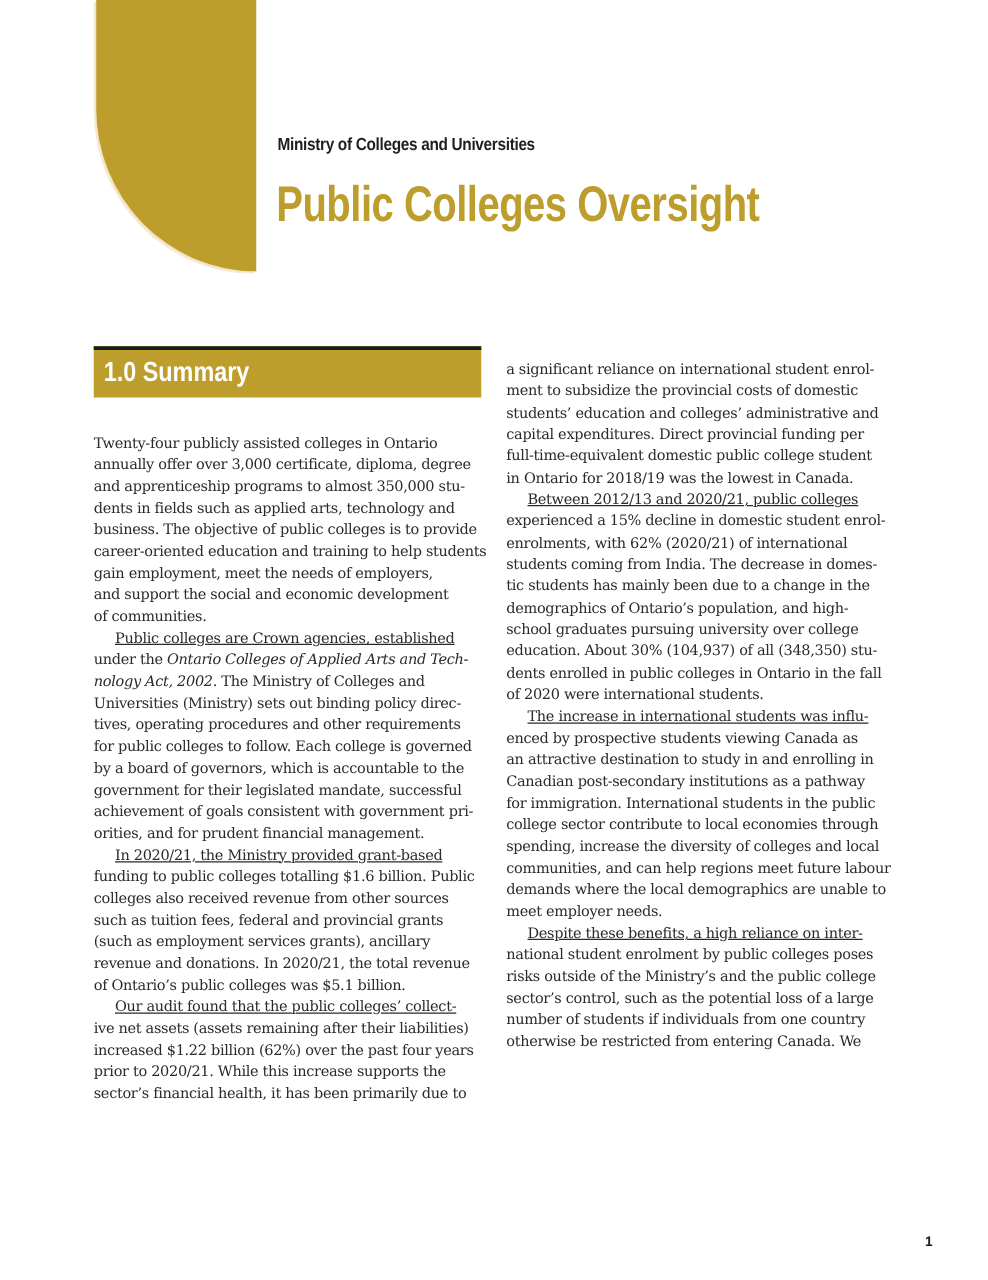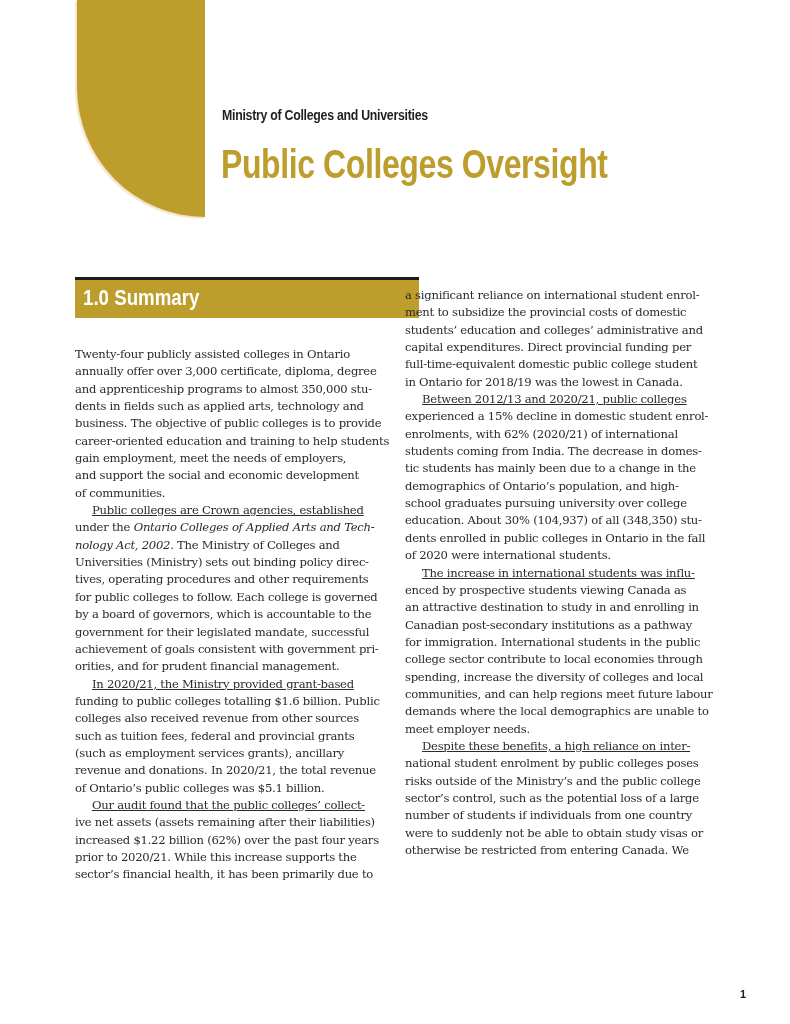--- a/index.html
+++ b/index.html
@@ -15,21 +15,21 @@
     color: #1f1f1f; letter-spacing: -0.3px; transform: scaleX(0.88); transform-origin: left top;
     white-space: nowrap;
   }
   .title {
     position: absolute; left: 221px; top: 140px;
     font-family: "Liberation Sans", sans-serif; font-size: 40px; font-weight: bold;
     color: #bd9d2c; letter-spacing: -0.5px; transform: scaleX(0.80); transform-origin: left top;
     white-space: nowrap; line-height: 48px;
   }
   .section-head {
-    position: absolute; left: 75px; top: 277px; width: 344px; height: 41px;
+    position: absolute; left: 75px; top: 277px; width: 310px; height: 41px;
     background: #bd9d2c; border-top: 3px solid #1c1c1c; box-sizing: border-box;
   }
   .section-head span {
     position: absolute; left: 8px; top: 5px;
     font-family: "Liberation Sans", sans-serif; font-size: 22px; font-weight: bold;
     color: #ffffff; transform: scaleX(0.85); transform-origin: left top; white-space: nowrap;
   }
   .col {
     position: absolute;
     font-family: "DejaVu Serif", "Liberation Serif", serif; font-size: 11.6px;
@@ -131,18 +131,17 @@
     <span class="line">communities, and can help regions meet future labour</span>
     <span class="line">demands where the local demographics are unable to</span>
     <span class="line">meet employer needs.</span>
   </p>
   <p>
     <span class="line indent">Despite these benefits, a high reliance on inter-</span>
     <span class="line">national student enrolment by public colleges poses</span>
     <span class="line">risks outside of the Ministry’s and the public college</span>
     <span class="line">sector’s control, such as the potential loss of a large</span>
     <span class="line">number of students if individuals from one country</span>
-    <span class="line">were to suddenly not be able to obtain study visas or</span>
     <span class="line">otherwise be restricted from entering Canada. We</span>
   </p>
 </div>
 
 <div class="page-num">1</div>
 
 </body></html>

